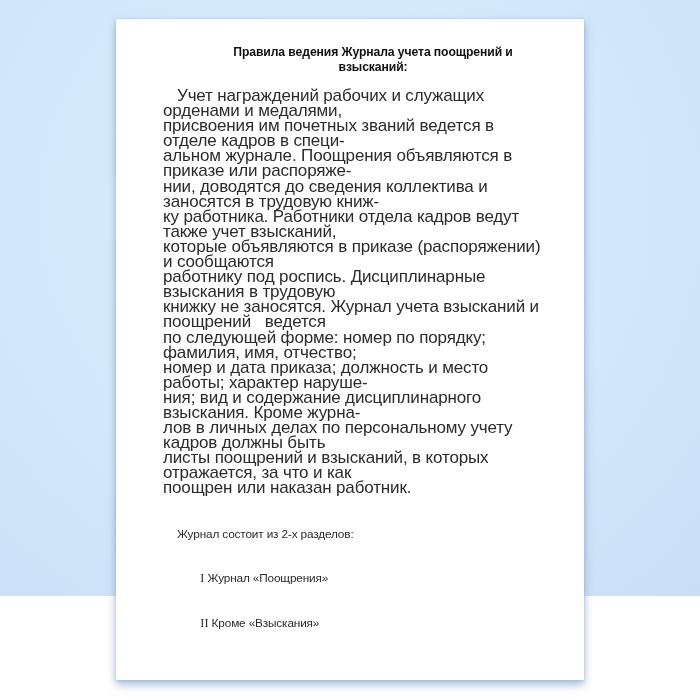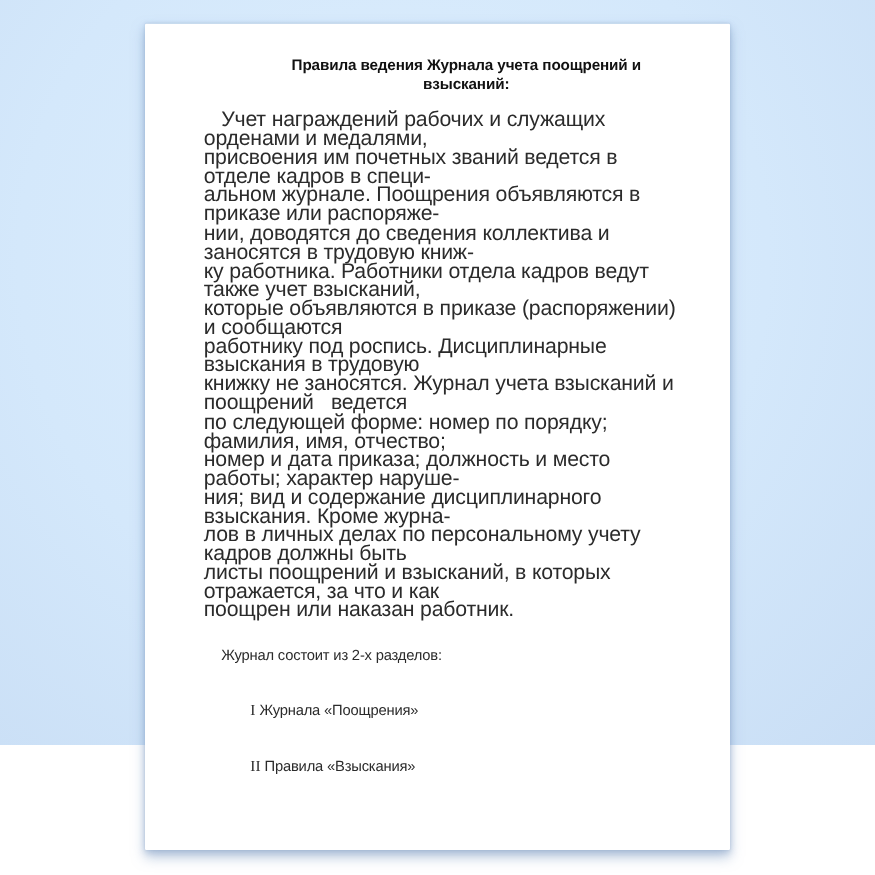--- a/index.html
+++ b/index.html
@@ -45,21 +45,21 @@
   }
   .doc-paragraph {
     margin-top: 13px;
     font-size: 17px;
     line-height: 15.1px;
     letter-spacing: -0.15px;
     white-space: pre-wrap;
     text-indent: 14px;
   }
   .sections-intro {
-    margin-top: 21px;
+    margin-top: 31px;
     margin-left: 14px;
     font-size: 11.8px;
     letter-spacing: -0.15px;
     line-height: 15.1px;
   }
   .sections-list {
     margin-top: 14px;
     margin-left: 6px;
   }
   .section-row {
@@ -95,22 +95,22 @@
 номер и дата приказа; должность и место работы; характер наруше-
 ния; вид и содержание дисциплинарного взыскания. Кроме журна-
 лов в личных делах по персональному учету кадров должны быть
 листы поощрений и взысканий, в которых отражается, за что и как
 поощрен или наказан работник.</div>
 
       <div class="sections-intro">Журнал состоит из 2-х разделов:</div>
 
       <div class="sections-list">
         <div class="section-row">
-          <span class="section-numeral">I</span><span> Журнала «Поощрения»</span>
+          <span class="section-numeral">I</span><span> Журнал «Поощрения»</span>
         </div>
         <div class="section-row">
-          <span class="section-numeral">II</span><span> Правила «Взыскания»</span>
+          <span class="section-numeral">II</span><span> Кроме «Взыскания»</span>
         </div>
       </div>
 
     </div>
   </div>
 </div>
 
 </body></html>

